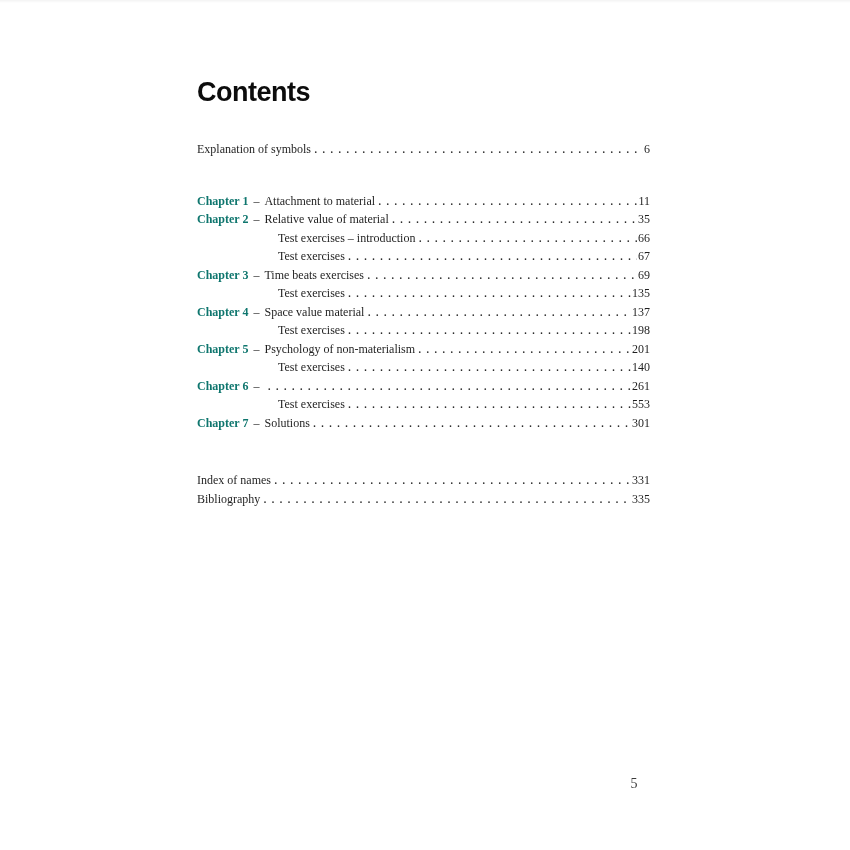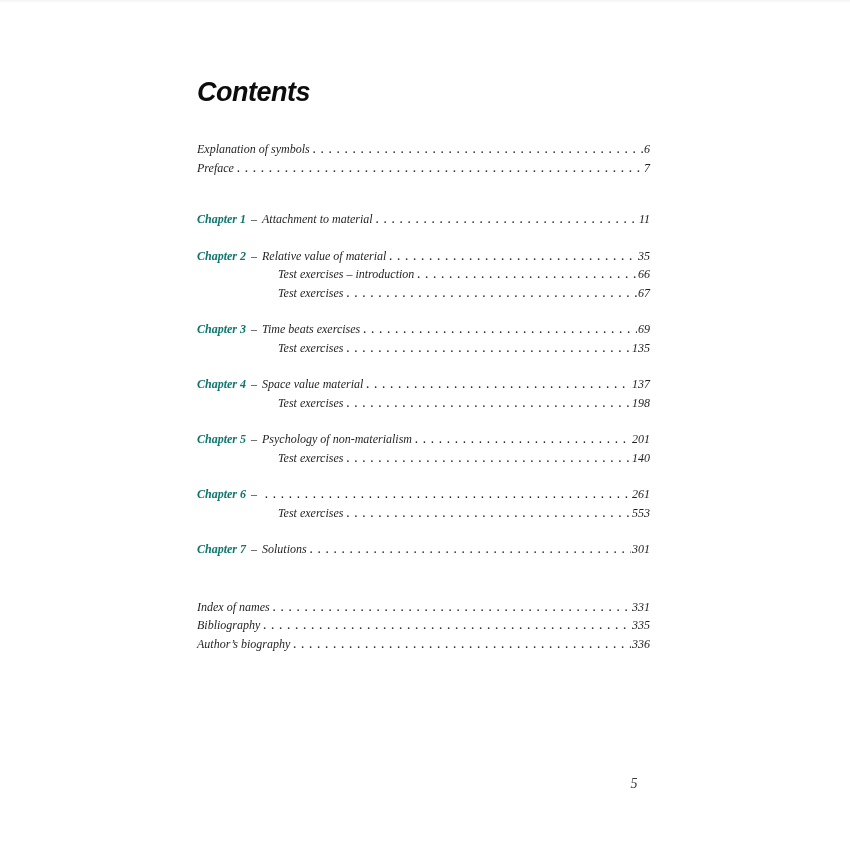--- a/index.html
+++ b/index.html
@@ -10,21 +10,20 @@
     background: #ffffff;
     overflow: hidden;
   }
   .page {
     position: relative;
     width: 850px;
     height: 850px;
     background: #ffffff;
     font-family: "Liberation Serif", serif;
     color: #1f1f1f;
-    font-style: italic;
   }
   
   .page::before {
     content: "";
     position: absolute;
     left: 0; top: 0; right: 0;
     height: 3px;
     background: linear-gradient(#f3f3f3, #ffffff);
   }
   .content {
@@ -39,21 +38,21 @@
     font-weight: 700;
     font-size: 27px;
     line-height: 28px;
     letter-spacing: -0.5px;
     color: #0c0c0c;
   }
   .toc {
     font-size: 12px;
     line-height: 18.5px;
   }
-  .block { margin-top: 18px; }
+  .block { }
   .front-matter { margin-top: 34px; }
   .first-chapter { margin-top: 33px; }
   .back-matter { margin-top: 39px; }
   .row {
     display: flex;
     align-items: baseline;
     white-space: nowrap;
   }
   .row.sub { padding-left: 81px; }
   .b { font-weight: 700; color: #0f766e; }
@@ -92,25 +91,20 @@
     <h1 class="title">Contents</h1>
 
     <section class="toc">
 
       <div class="block front-matter">
         <div class="row">
           <span class="t">Explanation of symbols</span>
           <span class="dots"></span>
           <span class="pg">6</span>
         </div>
-        <div class="row">
-          <span class="t">Preface</span>
-          <span class="dots"></span>
-          <span class="pg">7</span>
-        </div>
       </div>
 
       <div class="block first-chapter">
         <div class="row">
           <span class="b">Chapter 1</span>
           <span class="dash">–</span>
           <span class="t">Attachment to material</span>
           <span class="dots"></span>
           <span class="pg">11</span>
         </div>
@@ -208,25 +202,20 @@
       <div class="block back-matter">
         <div class="row">
           <span class="t">Index of names</span>
           <span class="dots"></span>
           <span class="pg">331</span>
         </div>
         <div class="row">
           <span class="t">Bibliography</span>
           <span class="dots"></span>
           <span class="pg">335</span>
-        </div>
-        <div class="row">
-          <span class="t">Author’s biography</span>
-          <span class="dots"></span>
-          <span class="pg">336</span>
         </div>
       </div>
 
     </section>
   </div>
 
   <div class="folio">5</div>
 </div>
 
 </body></html>

